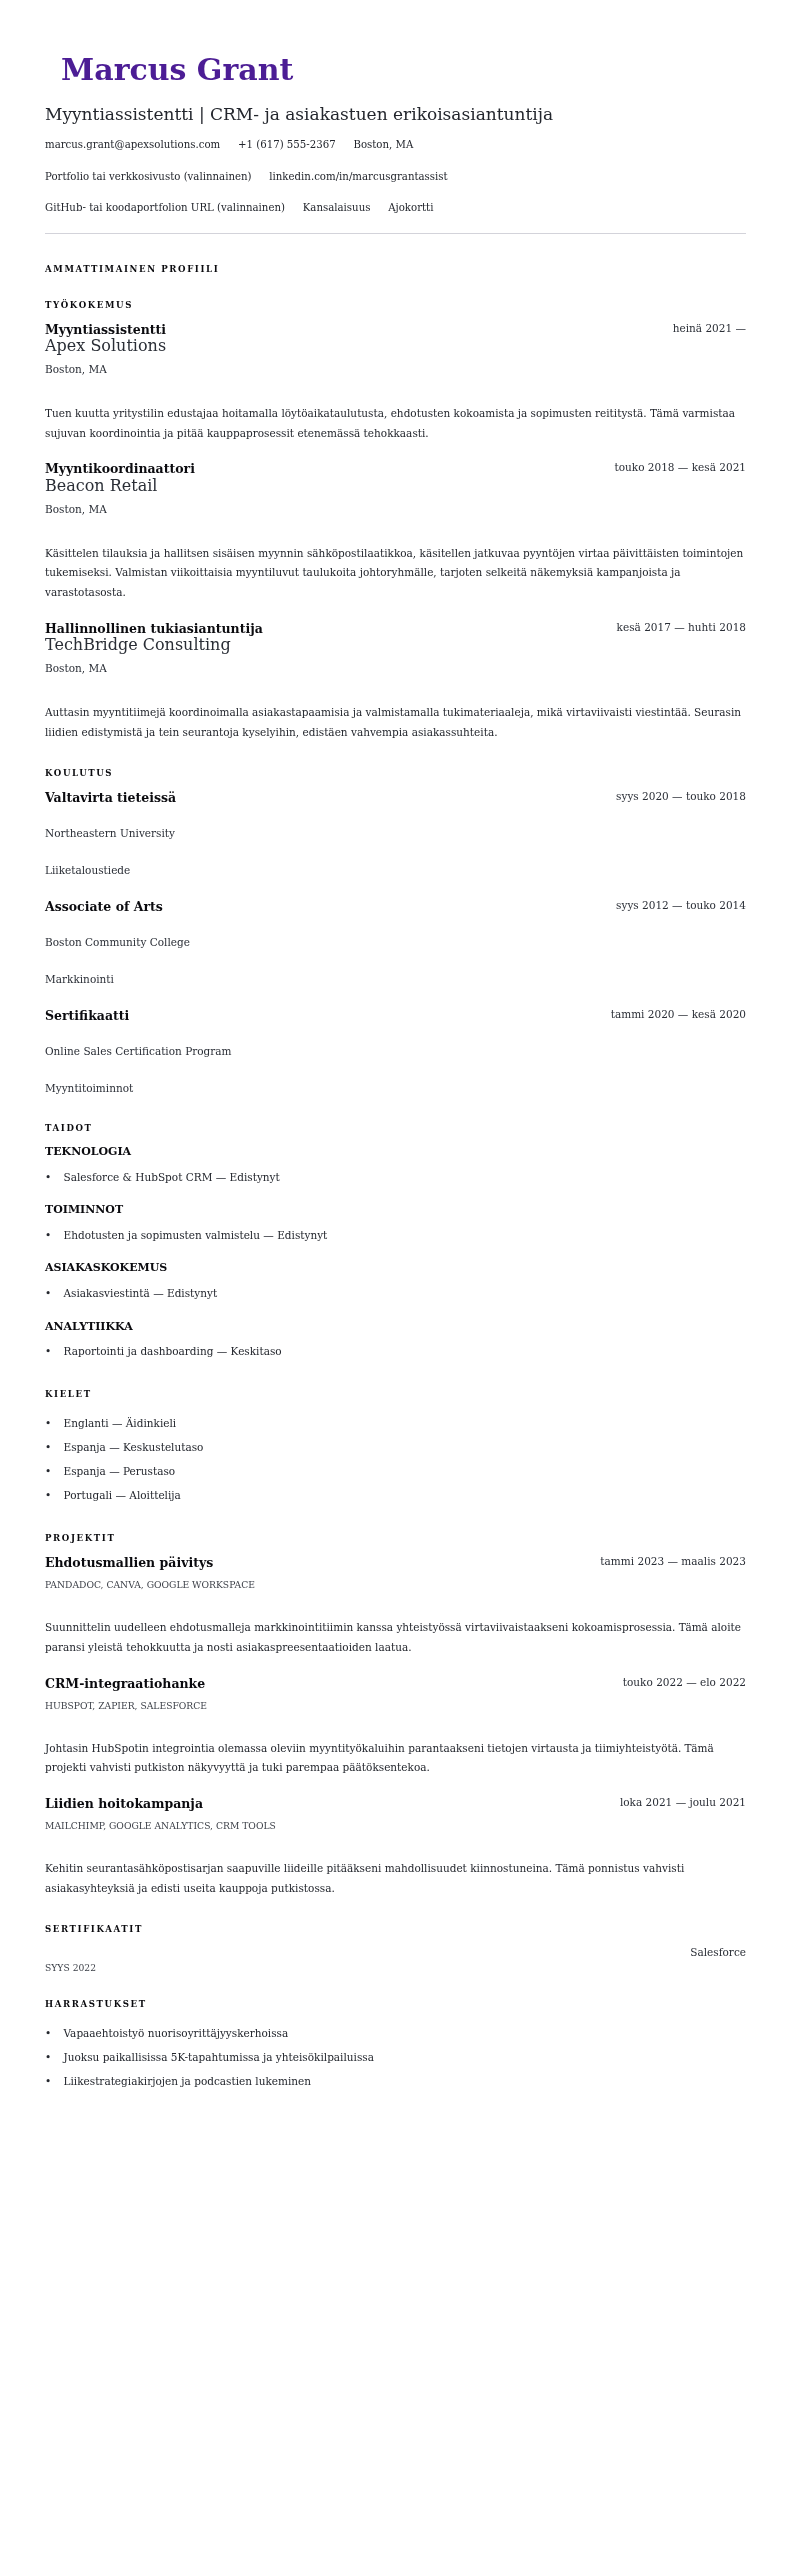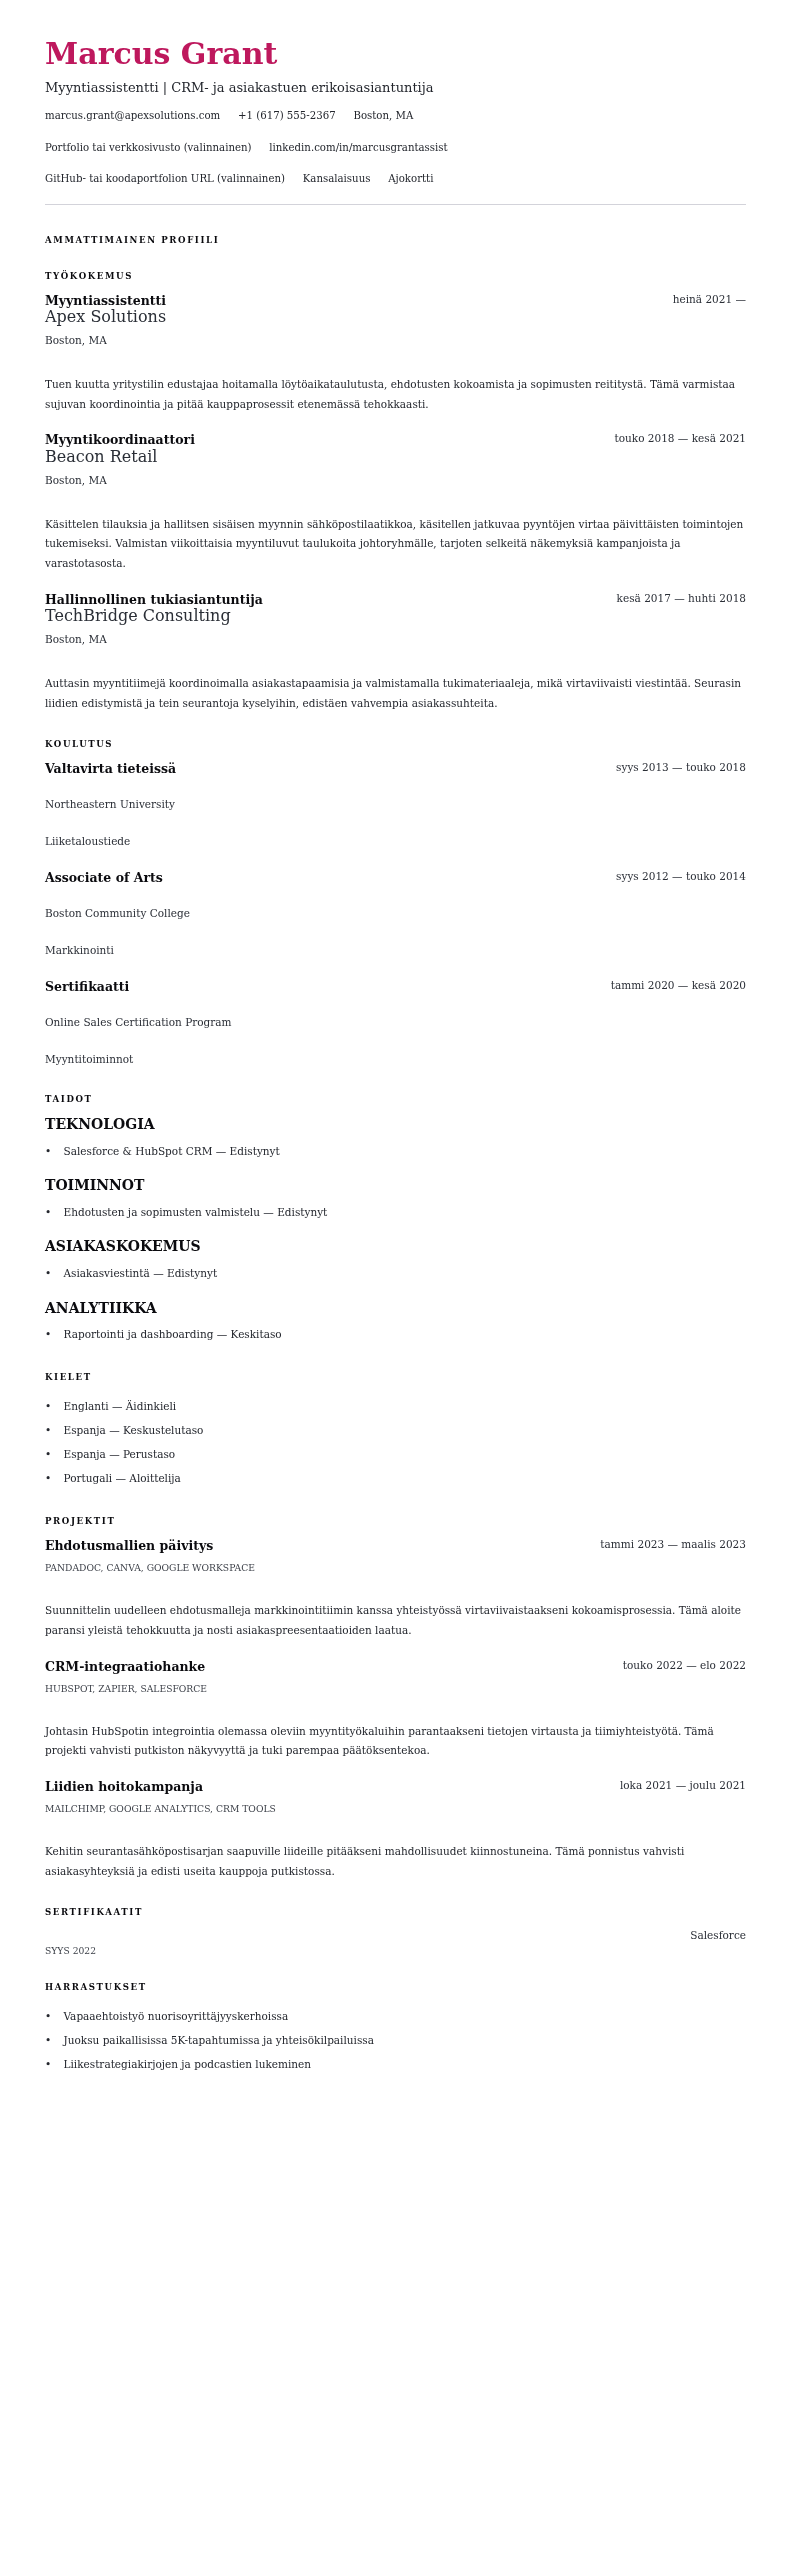--- a/index.html
+++ b/index.html
@@ -2,41 +2,41 @@
 <html style="font-size:10.5px"><head>
   <meta charset="utf-8">
   <style>
     html, body { margin: 0; padding: 0; background: #ffffff; }
     body {
       font-family: "DejaVu Serif", serif;
       color: #1f2328;
       width: 791px;
     }
     .page { padding: 37px 45px 40px 45px; width: 701px; }
-    .name { font-size: 30px; font-weight: 700; color: #be185d; margin: 0; line-height: 1.15; }
-    .subtitle { font-size: 13px; color: #23262d; margin: 8px 0 14.5px 0; }
+    .name { font-size: 30px; font-weight: 700; color: #4c1d95; margin: 16px; line-height: 1.15; }
+    .subtitle { font-size: 17px; color: #23262d; margin: 8px 0 14.5px 0; }
     .contact-line { font-size: 10.2px; color: #23262d; margin: 0 0 17px 0; line-height: 14.5px; }
     .contact-line span + span { margin-left: 14.5px; }
     .divider { border: 0; border-top: 1.3px solid #d3d3da; margin: 13px 0 30px 0; }
     .section-title {
       font-size: 8.6px; font-weight: 700; letter-spacing: 1.6px; text-transform: uppercase;
       color: #0b0b0f; margin: 0 0 12px 0;
     }
     .section { margin-bottom: 26px; }
     .profile-text { font-size: 12.5px; line-height: 1.45; color: #1f2328; margin: 0; }
     .entry { margin-bottom: 18.5px; }
     .entry-head { display: flex; justify-content: space-between; align-items: flex-start; }
     .entry-title { font-size: 12.5px; font-weight: 700; color: #0b0b0f; }
     .entry-date { font-size: 10.5px; color: #2a2e36; }
     .entry-sub { font-size: 16px; color: #2a2e36; margin-top: 2.6px; line-height: 14.5px; }
     .entry-loc { font-size: 10.5px; color: #2a2e36; margin-top: 8px; line-height: 14.5px; }
     .entry-desc { font-size: 10.5px; line-height: 1.85; color: #23262d; margin: 28px 0 0 0; }
     .edu-entry { margin-bottom: 20px; }
     .edu-line { font-size: 10.5px; color: #2a2e36; margin-top: 20px; line-height: 17px; }
-    .skill-cat { font-size: 14px; font-weight: 700; color: #0b0b0f; margin: 0 0 6.6px 0; }
+    .skill-cat { font-size: 11px; font-weight: 700; color: #0b0b0f; margin: 0 0 6.6px 0; }
     ul.bullets { margin: 0 0 14.5px 0; padding: 0; list-style: none; }
     ul.bullets li { font-size: 10.5px; color: #23262d; line-height: 24px; position: relative; padding-left: 18.5px; }
     ul.bullets li::before { content: "•"; position: absolute; left: 0; top: 0; color: #23262d; }
     ul.tight li { line-height: 24px; }
     .tools { font-size: 9.2px; text-transform: uppercase; color: #3b3f47; margin-top: 9.2px; }
     .cert-title { font-size: 10.5px; font-weight: 700; color: #0b0b0f; }
     .cert-issuer { font-size: 10.5px; color: #2a2e36; margin-top: 4px; text-align: right; }
     .cert-date { font-size: 9.2px; color: #3b3f47; text-transform: uppercase; margin-top: 4px; }
   </style>
 </head>
@@ -103,21 +103,21 @@
       <p class="entry-desc">Auttasin myyntitiimejä koordinoimalla asiakastapaamisia ja valmistamalla tukimateriaaleja, mikä virtaviivaisti viestintää. Seurasin liidien edistymistä ja tein seurantoja kyselyihin, edistäen vahvempia asiakassuhteita.</p>
     </div>
   </section>
 
   <section class="section">
     <h2 class="section-title">Koulutus</h2>
 
     <div class="edu-entry">
       <div class="entry-head">
         <span class="entry-title">Valtavirta tieteissä</span>
-        <span class="entry-date">syys 2013 — touko 2018</span>
+        <span class="entry-date">syys 2020 — touko 2018</span>
       </div>
       <div class="edu-line">Northeastern University</div>
       <div class="edu-line">Liiketaloustiede</div>
     </div>
 
     <div class="edu-entry">
       <div class="entry-head">
         <span class="entry-title">Associate of Arts</span>
         <span class="entry-date">syys 2012 — touko 2014</span>
       </div>

